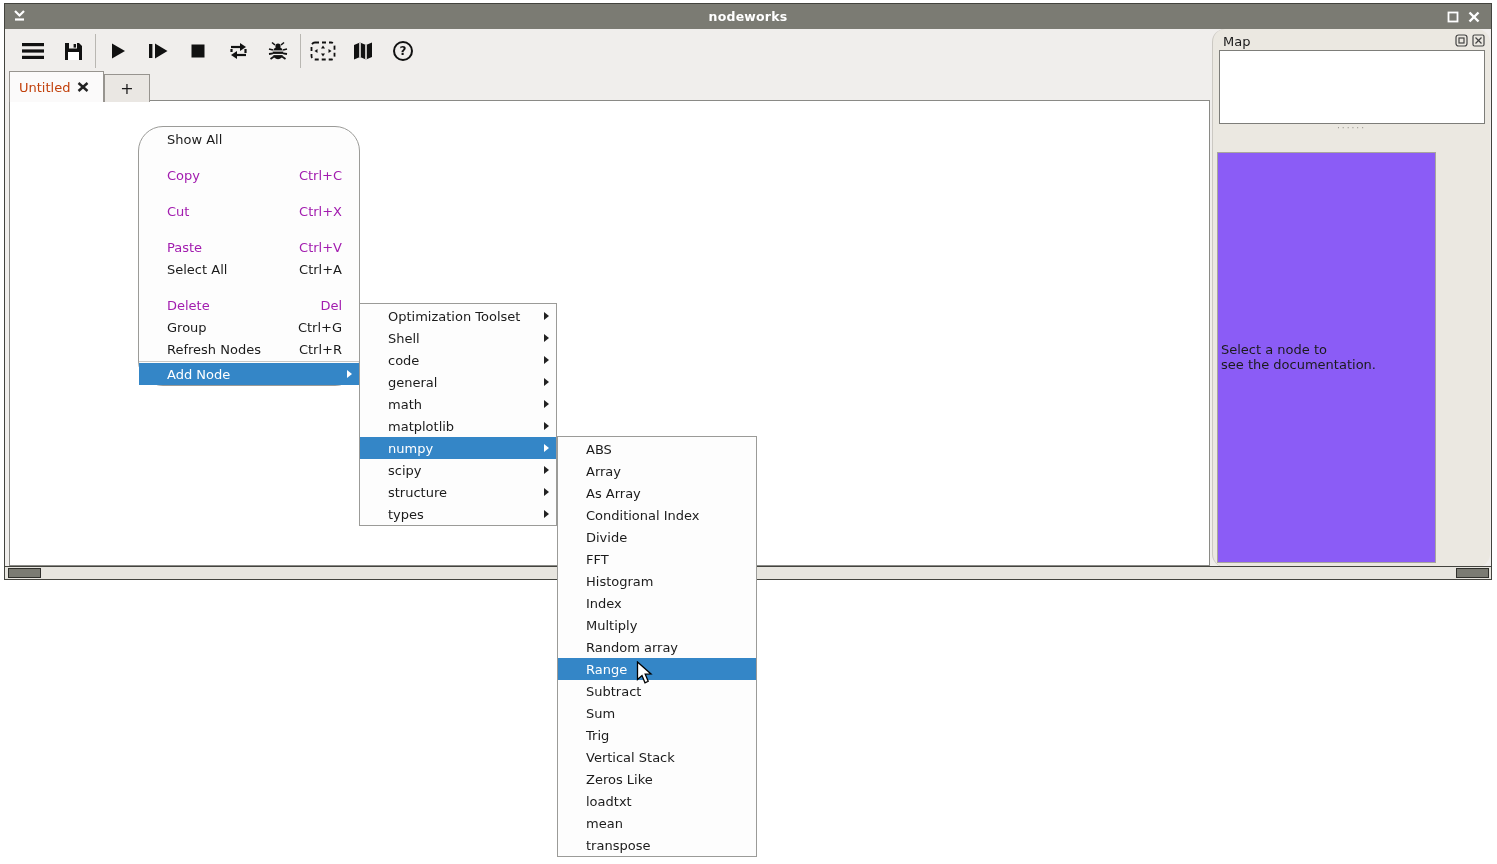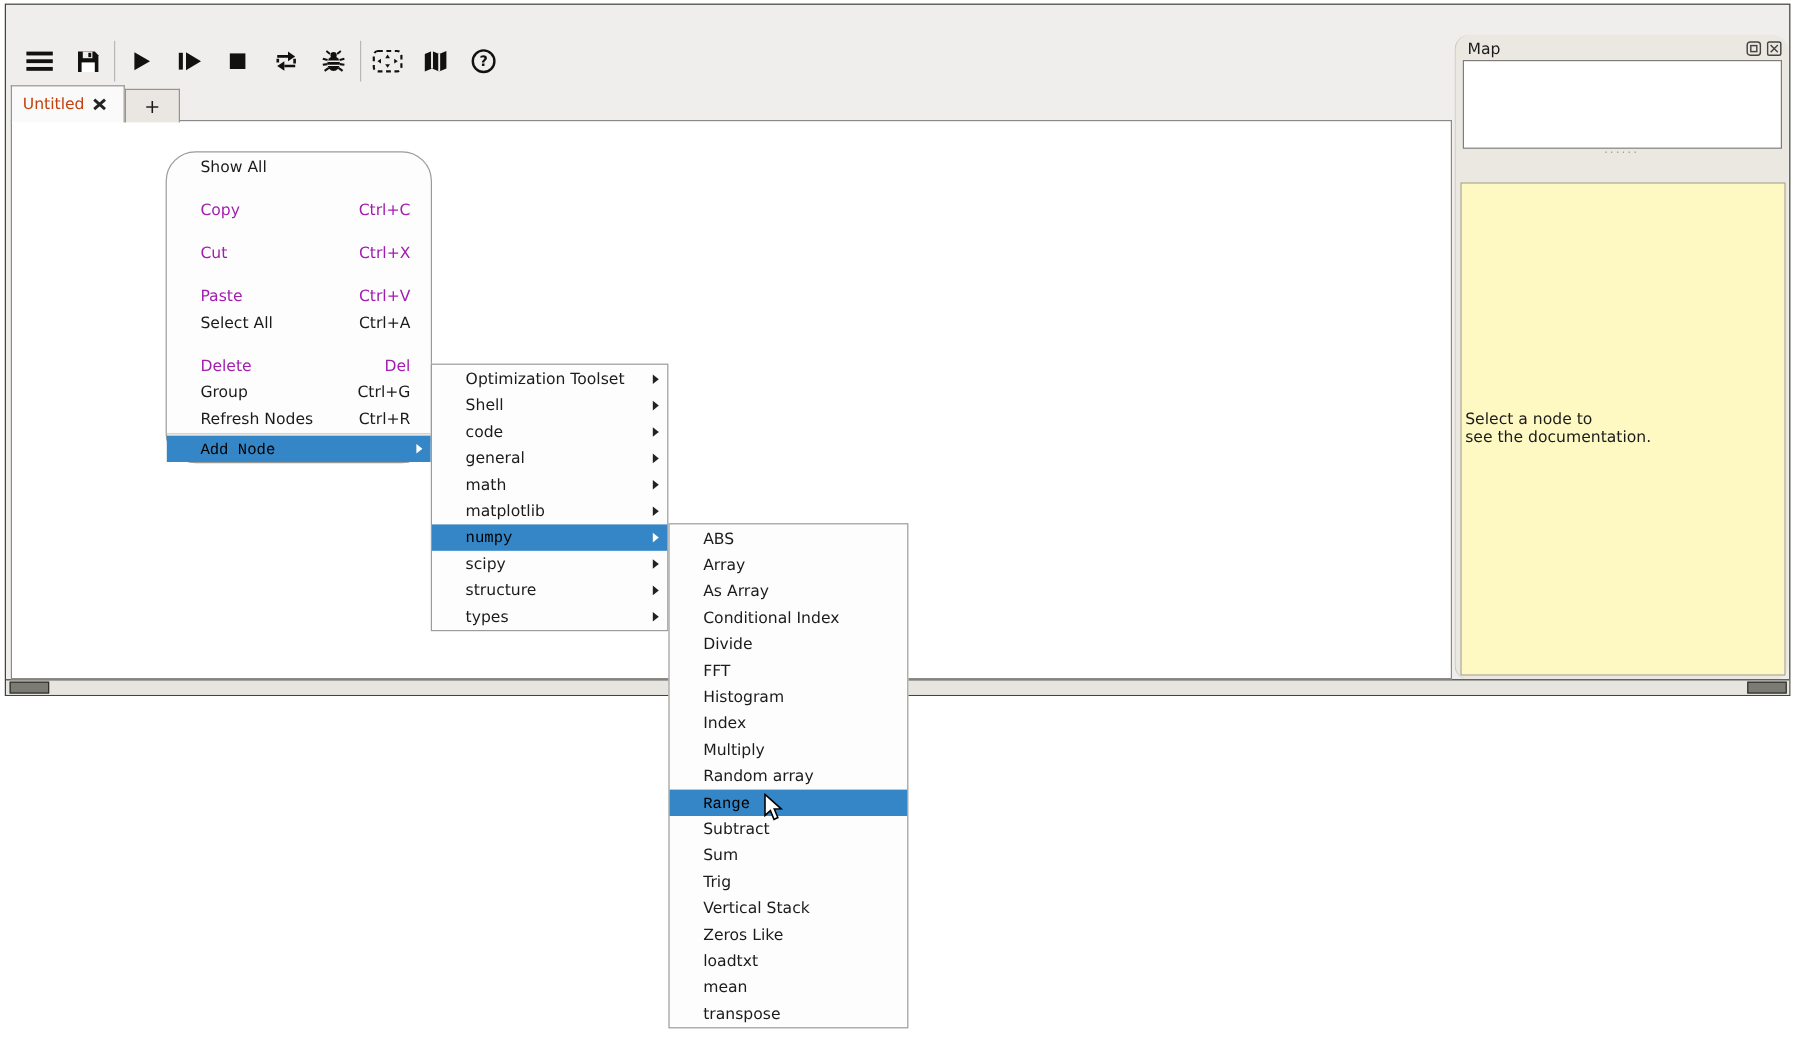--- a/index.html
+++ b/index.html
@@ -44,58 +44,78 @@
     background:#ebe8e1; border-left:1px solid #cbc8c2;border-radius:13px; }
   .dock-header { position:absolute; left:0; right:0; height:20px; display:flex; align-items:center; }
   .dock-title { margin-left:10px; font-size:13px; color:#1b1b1b; }
   .dock-btns { position:absolute; right:5px; top:2px; display:flex; gap:3px; }
   .dock-btn { width:14px; height:14px; display:flex; align-items:center; justify-content:center; }
   #map-view { position:absolute; left:6px; top:21px; width:266px; height:74px;
     background:#ffffff; border:1px solid #7d7d79; }
   #dock-splitter { position:absolute; left:0; right:0; top:96px; height:7px; text-align:center;
     color:#9a978f; font-size:9px; line-height:7px; letter-spacing:2px; }
   #help-header { top:104px; }
-  #help-content { position:absolute; left:4px; top:123px; width:271px; height:411px;
-    border:1px solid #a8a59e; background:#fef9c3; font-size:13px; color:#1b1b1b; }
+  #help-content { position:absolute; left:4px; top:123px; width:219px; height:411px;
+    border:1px solid #a8a59e; background:#8b5cf6; font-size:13px; color:#1b1b1b; }
   #help-content .help-lines { position:absolute; left:3px; top:190px; line-height:14.5px; }
 
   
   #h-scrollbar { position:absolute; left:0; right:0; bottom:0; height:13px;
     background:#e7e5df; border-top:1px solid #43433e; }
   .scroll-thumb { position:absolute; top:1px; height:10px; width:33px;
     background:#7b7b73; border:1px solid #2f2f2b; }
   #scroll-thumb-left { left:3px; }
   #scroll-block-right { right:2px; }
 
   
   .menu { position:absolute; background:#fdfdfd; border:1px solid #9b9b98;
     padding-top:1px; z-index:10; font-size:13px; color:#1b1b1b; }
   .menu-row { height:22px; display:flex; align-items:center; padding:0 17px 0 28px; }
   .menu-row .m-label { flex:1; white-space:nowrap; }
   .menu-row .m-shortcut { margin-left:24px; }
   .menu-row.disabled { color:#a21caf;margin-top:14px; }
-  .menu-row.highlighted { background:#3486c7; color:#000000;font-family:Liberation Mono, monospace; }
+  .menu-row.highlighted { background:#3486c7; color:#ffffff; }
   .menu-sep { height:1px; background:#c9c9c6; margin:1px 0; }
   .m-arrow { width:0; height:0; border-left:5px solid #222222;
     border-top:4px solid transparent; border-bottom:4px solid transparent; margin-right:-10px; }
   .highlighted .m-arrow { border-left-color:#ffffff; }
   #menu-context { left:138px; top:126px; width:222px;border-radius:25px; }
   #menu-addnode { left:359px; top:303px; width:198px; }
   #menu-numpy  { left:557px; top:436px; width:200px; }
 
   
   #mouse-cursor { position:absolute; left:636px; top:661px; z-index:20; }
 
   svg { display:block; }
 </style>
 </head>
 <body>
 
 <div id="app-window">
 
+  <div id="titlebar">
+    <span class="tb-left-icon">
+      <svg width="15" height="14" viewBox="0 0 15 14">
+        <polyline points="3,2 7.5,6.5 12,2" fill="none" stroke="#ffffff" stroke-width="2.2"></polyline>
+        <line x1="3" y1="10.5" x2="12" y2="10.5" stroke="#ffffff" stroke-width="2.2"></line>
+      </svg>
+    </span>
+    <span class="win-title">nodeworks</span>
+    <span class="tb-btn" id="btn-maximize">
+      <svg width="12" height="12" viewBox="0 0 12 12">
+        <rect x="1.5" y="1.5" width="9" height="9" fill="none" stroke="#ffffff" stroke-width="1.8"></rect>
+      </svg>
+    </span>
+    <span class="tb-btn" id="btn-close">
+      <svg width="12" height="12" viewBox="0 0 12 12">
+        <line x1="1.5" y1="1.5" x2="10.5" y2="10.5" stroke="#ffffff" stroke-width="2.4"></line>
+        <line x1="10.5" y1="1.5" x2="1.5" y2="10.5" stroke="#ffffff" stroke-width="2.4"></line>
+      </svg>
+    </span>
+  </div>
 
   <div id="toolbar">
     <span class="tool-btn">
       <svg width="24" height="18" viewBox="0 0 24 18">
         <rect x="1" y="1" width="22" height="3.2" fill="#111"></rect>
         <rect x="1" y="7.4" width="22" height="3.2" fill="#111"></rect>
         <rect x="1" y="13.8" width="22" height="3.2" fill="#111"></rect>
       </svg>
     </span>
     <span class="tool-btn">

